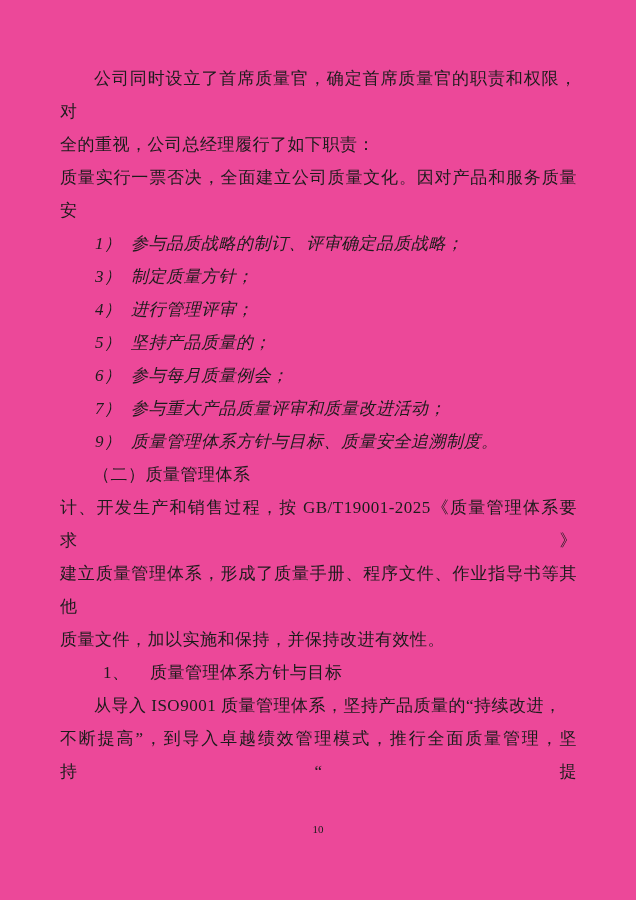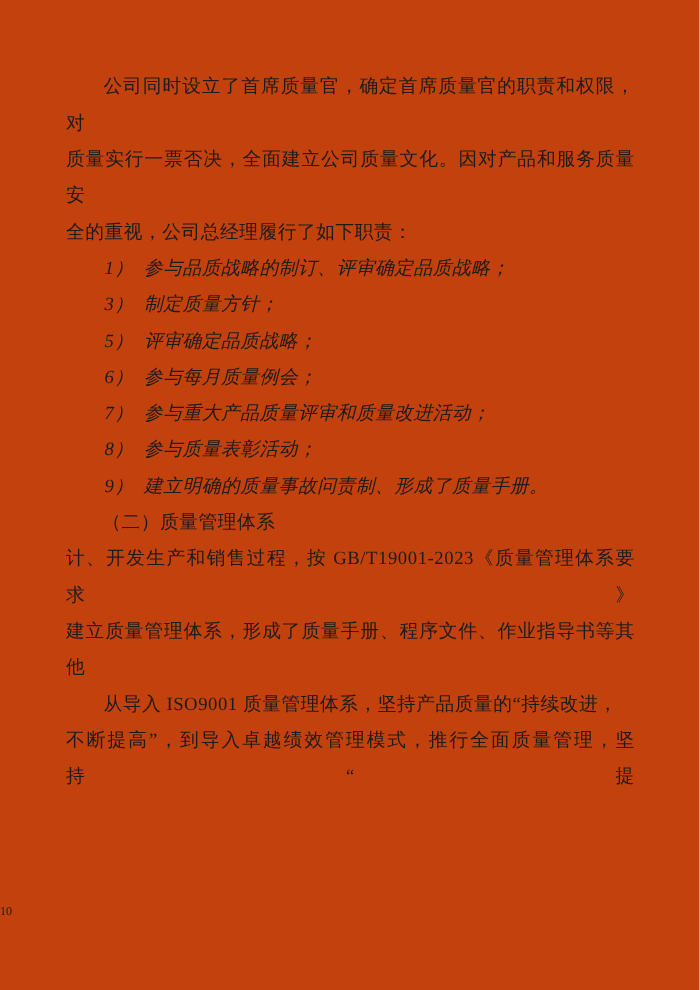--- a/index.html
+++ b/index.html
@@ -4,21 +4,21 @@
 <style>
   html, body {
     margin: 0;
     padding: 0;
     background: #ffffff;
   }
   .page {
     position: relative;
     width: 636px;
     height: 900px;
-    background: #c2410c;
+    background: #ec4899;
     font-family: "Liberation Serif", "DejaVu Serif", serif;
     color: #1c1c1c;
     overflow: hidden;
   }
   .content {
     position: absolute;
     left: 60px;
     top: 62px;
     width: 517px;
     font-size: 17px;
@@ -53,55 +53,59 @@
   }
   .subsection-heading .num {
     display: inline-block;
     min-width: 47px;
   }
   .page-number {
     position: absolute;
     top: 822px;
     left: 0;
     width: 100%;
-    text-align: left;
+    text-align: center;
     font-size: 11px;
     line-height: 14px;
     color: #1c1c1c;
   }
 </style>
 </head>
 <body>
 
 <div class="page">
   <div class="content">
 
     <div>
         <div class="line indent fill">公司同时设立了首席质量官，确定首席质量官的职责和权限，对</div>
+        <div class="line">全的重视，公司总经理履行了如下职责：</div>
         <div class="line fill">质量实行一票否决，全面建立公司质量文化。因对产品和服务质量安</div>
-        <div class="line">全的重视，公司总经理履行了如下职责：</div>
       </div>
 
     <div>
         <div class="line list-item"><span class="num">1）</span><span>参与品质战略的制订、评审确定品质战略；</span></div>
         <div class="line list-item"><span class="num">3）</span><span>制定质量方针；</span></div>
-        <div class="line list-item"><span class="num">5）</span><span>评审确定品质战略；</span></div>
+        <div class="line list-item"><span class="num">4）</span><span>进行管理评审；</span></div>
+        <div class="line list-item"><span class="num">5）</span><span>坚持产品质量的；</span></div>
         <div class="line list-item"><span class="num">6）</span><span>参与每月质量例会；</span></div>
         <div class="line list-item"><span class="num">7）</span><span>参与重大产品质量评审和质量改进活动；</span></div>
-        <div class="line list-item"><span class="num">8）</span><span>参与质量表彰活动；</span></div>
-        <div class="line list-item"><span class="num">9）</span><span>建立明确的质量事故问责制、形成了质量手册。</span></div>
+        <div class="line list-item"><span class="num">9）</span><span>质量管理体系方针与目标、质量安全追溯制度。</span></div>
       </div>
 
     <div class="line section-heading">（二）质量管理体系</div>
 
     <div>
-        <div class="line fill">计、开发生产和销售过程，按 GB/T19001-2023《质量管理体系要求》</div>
+        <div class="line fill">计、开发生产和销售过程，按 GB/T19001-2025《质量管理体系要求》</div>
         <div class="line fill">建立质量管理体系，形成了质量手册、程序文件、作业指导书等其他</div>
+        <div class="line">质量文件，加以实施和保持，并保持改进有效性。</div>
       </div>
 
+    <div class="line subsection-heading">
+      <span class="num">1、</span><span>质量管理体系方针与目标</span>
+    </div>
 
     <div>
         <div class="line indent">从导入 ISO9001 质量管理体系，坚持产品质量的“持续改进，</div>
         <div class="line fill">不断提高”，到导入卓越绩效管理模式，推行全面质量管理，坚持“提</div>
       </div>
 
   </div>
 
   <div class="page-number">10</div>
 </div>

